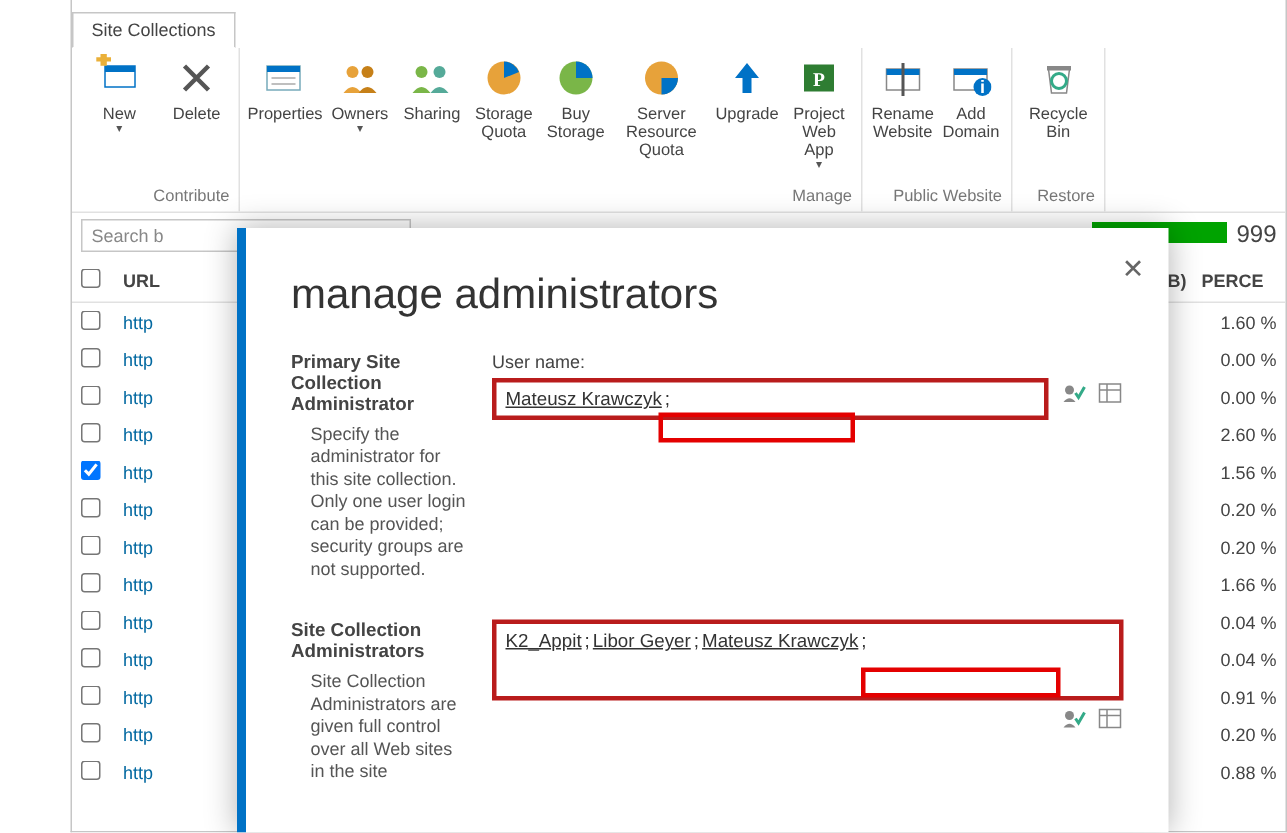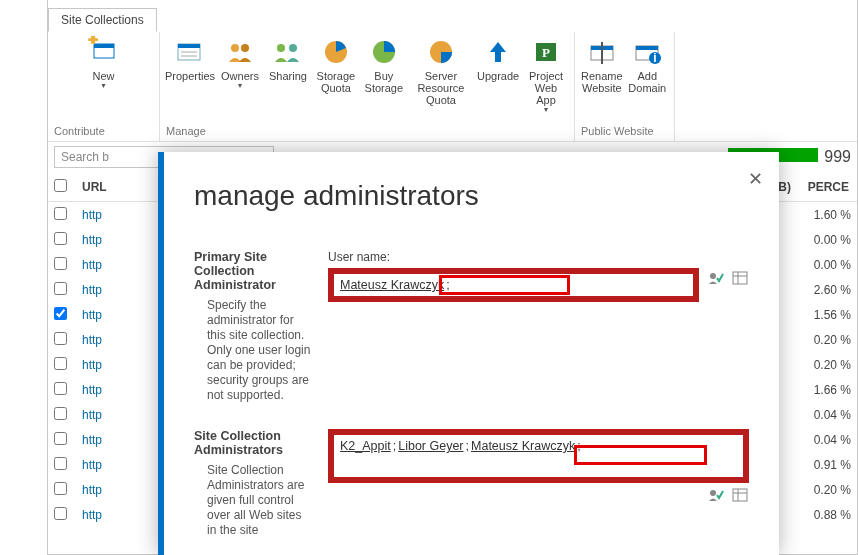--- a/index.html
+++ b/index.html
@@ -4,58 +4,58 @@
 <style>
   * { box-sizing: border-box; margin:0; padding:0; }
   body { font-family: "Segoe UI", Tahoma, sans-serif; font-size:12px; color:#444; background:#fff; width:858px; height:555px; overflow:hidden; position:relative; }
   .chrome { border:1px solid #c6c6c6; border-top:none; position:absolute; left:47px; top:0; right:0; bottom:0; background:#fff; }
   
   .tab-row { height:30px; position:relative; }
   .tab { position:absolute; top:8px; left:0; border:1px solid #c6c6c6; border-bottom-color:#fff; background:#fff; padding:4px 12px; font-size:12px; color:#444; }
   
   .ribbon { height:112px; border-bottom:1px solid #e1e1e1; display:flex; padding-top:2px; }
   .group { border-right:1px solid #e1e1e1; padding:2px 6px 2px 6px; display:flex; flex-direction:column; justify-content:space-between; }
-  .group-label { text-align:left; font-size:11px; color:#777; padding:2px 0; }
+  .group-label { text-align:right; font-size:11px; color:#777; padding:2px 0; }
   .buttons-row { display:flex; gap:4px; justify-content:center; flex:1; }
   .rbutton { display:flex; flex-direction:column; align-items:center; justify-content:flex-start; width:56px; cursor:pointer; padding-top:2px; }
   .rbutton.small { width:48px; }
   .rbutton .icon { width:32px; height:32px; margin-bottom:2px; display:flex; align-items:center; justify-content:center; }
   .rbutton .lbl { font-size:11px; color:#444; text-align:center; line-height:12px; }
   .arrow-down { font-size:8px; color:#555; line-height:8px; }
   
   svg { display:block; }
   
   .search-bar { display:flex; align-items:center; height:30px; padding:0 6px; gap:8px; }
   .search-bar input { flex:0 0 220px; border:1px solid #c6c6c6; height:22px; padding:0 6px; font-size:12px; color:#888; }
   .quota-bar { flex:1; }
   .quota-seg { float:right; width:90px; height:14px; background:#00a300; }
   .quota-num { float:right; font-size:16px; color:#444; margin-left:6px; }
   
   .thead { display:flex; align-items:center; height:30px; border-bottom:1px solid #e1e1e1; padding:0 6px; gap:10px; font-size:12px; color:#444; font-weight:600; }
   .thead .cb { width:18px; }
   .col-url { flex:1; }
   .col-limit { width:90px; text-align:right; }
-  .col-perc { width:50px; text-align:right; padding-right:2px; }
+  .col-perc { width:50px; text-align:left; padding-right:2px; }
   .trow { display:flex; align-items:center; height:25px; padding:0 6px; gap:10px; }
   .trow .cb { width:18px; }
   .trow a { color:#0369a1; text-decoration:none; }
   .trow .limit { width:90px; text-align:right; }
   .trow .perc { width:50px; text-align:right; }
   .trow .url-cell { flex:1; overflow:hidden; white-space:nowrap; }
   
   .modal { position:absolute; left:110px; top:152px; width:621px; height:403px; background:#fff; border-left:6px solid #0072c6; box-shadow:0 0 20px rgba(0,0,0,.3); padding:28px 30px 10px 30px; }
   .modal .close { position:absolute; right:16px; top:16px; font-size:18px; color:#666; cursor:pointer; }
-  .modal h1 { font-size:28px; font-weight:200; color:#333; margin-bottom:38px; }
+  .modal h1 { font-size:28px; font-weight:200; color:#333; margin-bottom:22px; }
   .section { display:flex; margin-bottom:26px; gap:16px; }
   .section .left { width:118px; }
   .section .left .title { font-weight:600; font-size:12.5px; margin-bottom:6px; }
   .section .left .desc { font-size:12px; color:#555; line-height:15px;margin-left:13px; }
   .section .right { flex:1; }
   .field-label { font-size:12px; margin-bottom:4px; display:block; }
-  .people-input { width:100%; border:6px solid #b91c1c; min-height:24px; padding:4px 6px; font-size:12.5px; color:#333; display:flex; flex-wrap:wrap; gap:0 2px; align-items:flex-start; }
+  .people-input { width:100%; border:3px solid #b91c1c; min-height:24px; padding:4px 6px; font-size:12.5px; color:#333; display:flex; flex-wrap:wrap; gap:0 2px; align-items:flex-start; }
   .people-input.tall { min-height:54px; }
   .person { text-decoration:underline; color:#333; }
   .hl { position:absolute; border:3px solid #e40000; pointer-events:none; }
   .iconset { display:flex; justify-content:flex-end; gap:6px; margin-top:4px; }
   .iconset span { width:18px; height:16px; display:inline-flex; align-items:center; justify-content:center; cursor:pointer; }
   input[type=checkbox]{ width:13px; height:13px; }
 </style>
 </head>
 <body>
 
@@ -73,20 +73,28 @@
           <div class="icon">
             <svg width="32" height="32">
                 <rect x="6" y="8" width="20" height="14" fill="#fff" stroke="#0072c6"></rect>
                 <rect x="6" y="8" width="20" height="4" fill="#0072c6"></rect>
                 <path d="M10 2 L16 2 L16 6 L20 6 L20 10 L16 10 L16 14 L10 14 L10 10 L6 10 L6 6 L10 6 Z" fill="#eab039" transform="translate(-4,-2) scale(.7)"></path>
               </svg>
           </div>
           <span class="lbl">New</span>
           <span class="arrow-down">▾</span>
         </div>
+        <div class="rbutton small">
+          <div class="icon">
+            <svg width="28" height="28">
+                <path d="M6 6 L22 22 M22 6 L6 22" stroke="#555" stroke-width="3"></path>
+              </svg>
+          </div>
+          <span class="lbl">Delete</span>
+        </div>
       </div>
       <div class="group-label">Contribute</div>
     </div>
 
     <div class="group" style="width:415px">
       <div class="buttons-row">
         <div class="rbutton small">
           <div class="icon">
               <svg width="30" height="28">
                 <rect x="3" y="6" width="22" height="16" fill="#fff" stroke="#7ab"></rect>
@@ -189,20 +197,35 @@
                 <circle cx="22" cy="20" r="6" fill="#0072c6"></circle>
                 <text x="22" y="24" text-anchor="middle" fill="#fff" font-size="12" font-weight="bold">i</text>
               </svg>
             </div>
           <span class="lbl">Add Domain</span>
         </div>
       </div>
       <div class="group-label">Public Website</div>
     </div>
 
+    <div class="group" style="width:62px">
+      <div class="buttons-row">
+        <div class="rbutton small">
+          <div class="icon">
+              <svg width="28" height="28">
+                <path d="M7 8 L21 8 L19 24 L9 24 Z" fill="#fff" stroke="#888"></path>
+                <rect x="6" y="6" width="16" height="3" fill="#888"></rect>
+                <circle cx="14" cy="16" r="5" fill="none" stroke="#3a8" stroke-width="2"></circle>
+              </svg>
+            </div>
+          <span class="lbl">Recycle Bin</span>
+        </div>
+      </div>
+      <div class="group-label">Restore</div>
+    </div>
   </div>
 
   <div class="search-bar">
     <input type="text" value="Search b" style="">
     <div class="quota-bar">
       <span class="quota-num">999</span>
       <span class="quota-seg"></span>
     </div>
   </div>
 

